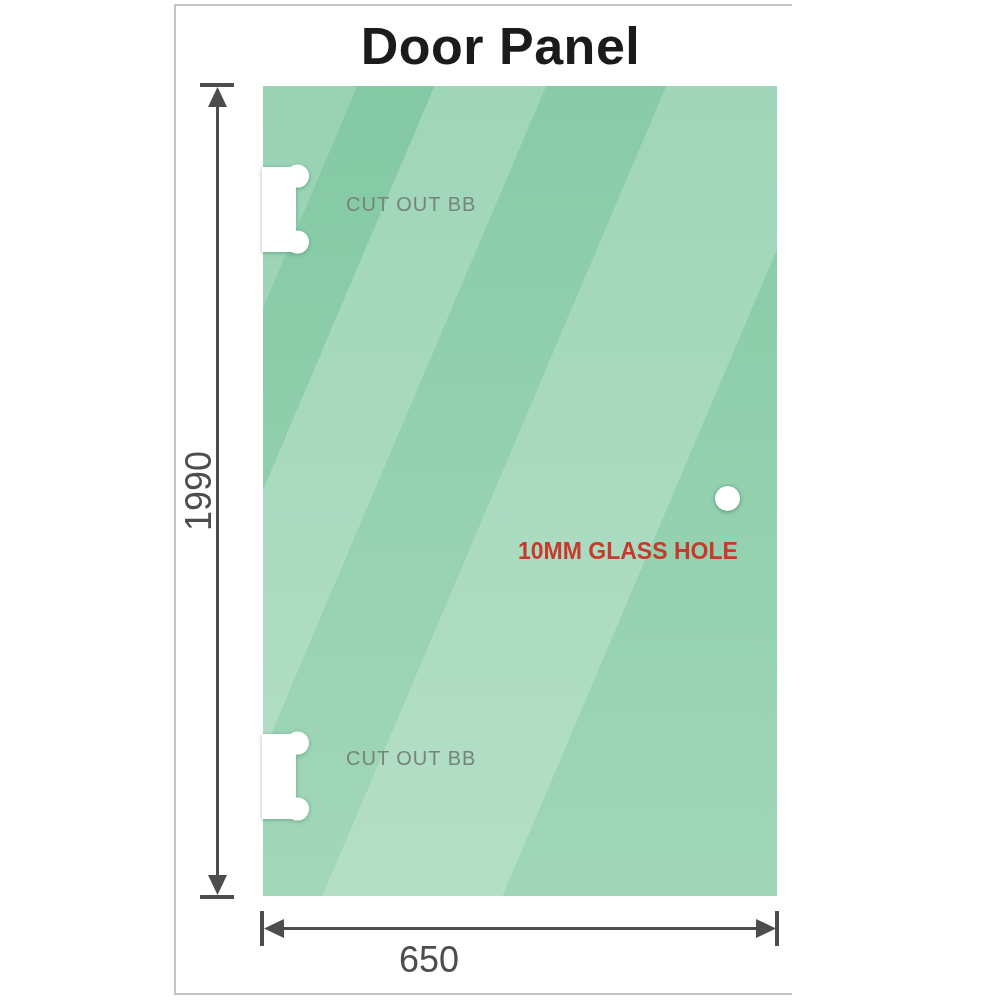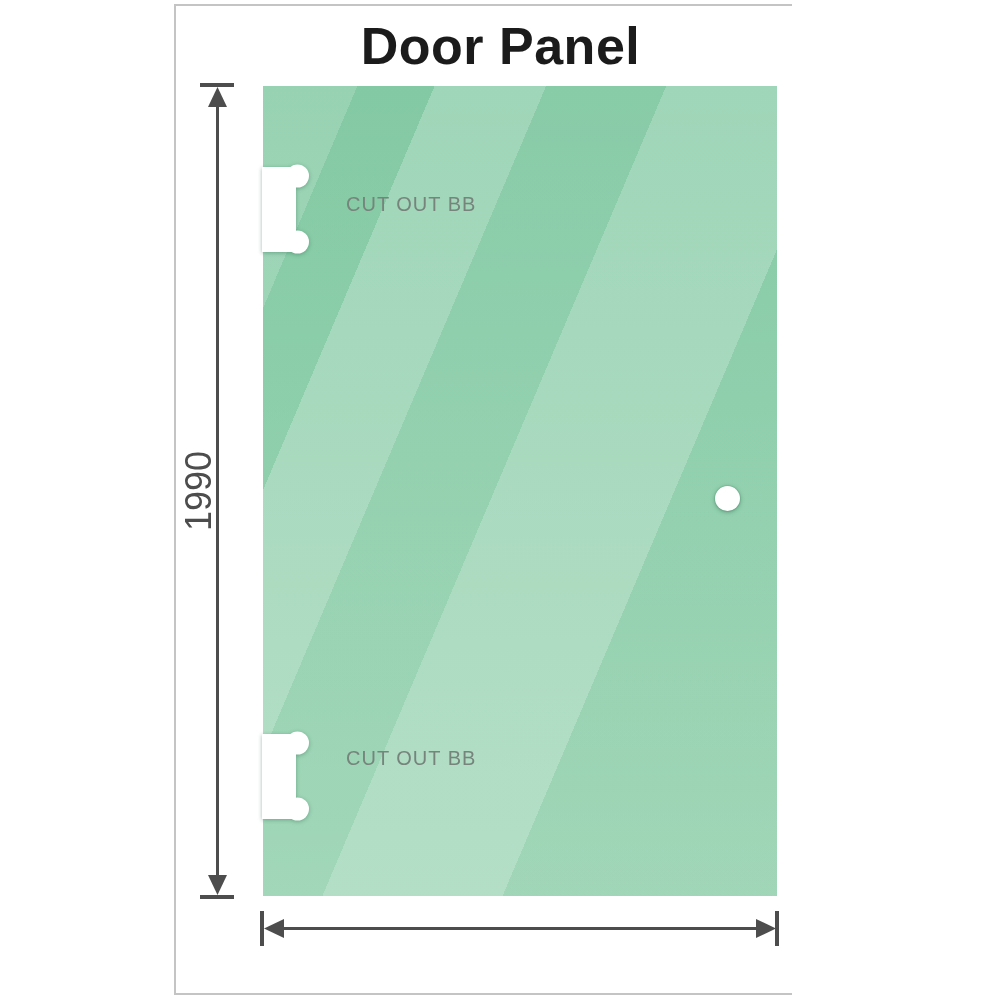--- a/index.html
+++ b/index.html
@@ -131,31 +131,33 @@
   <svg class="cutout-svg bottom" viewBox="0 0 52 96">
     <rect x="3" y="6" width="34" height="85"></rect>
     <circle cx="38.5" cy="15" r="11.5"></circle>
     <circle cx="38.5" cy="81" r="11.5"></circle>
   </svg>
 
   <div class="cutout-label top">CUT OUT BB</div>
   <div class="cutout-label bottom">CUT OUT BB</div>
 
   <div class="hole"></div>
+  <div class="hole-label">10MM GLASS HOLE</div>
 
   <svg class="dims-svg">
 
     <line class="dim-tick" x1="200" y1="85" x2="234" y2="85"></line>
     <line class="dim-tick" x1="200" y1="897" x2="234" y2="897"></line>
     <line class="dim-line" x1="217.5" y1="98" x2="217.5" y2="884"></line>
     <polygon points="217.5,87 208,107 227,107"></polygon>
     <polygon points="217.5,895 208,875 227,875"></polygon>
 
     <line class="dim-tick" x1="262" y1="911" x2="262" y2="946"></line>
     <line class="dim-tick" x1="777" y1="911" x2="777" y2="946"></line>
     <line class="dim-line" x1="274" y1="928.5" x2="765" y2="928.5"></line>
     <polygon points="264,928.5 284,919 284,938"></polygon>
     <polygon points="776,928.5 756,919 756,938"></polygon>
   </svg>
 
   <div class="dim-height-label">1990</div>
+  <div class="dim-width-label">650</div>
 
 </div>
 
 </body></html>

